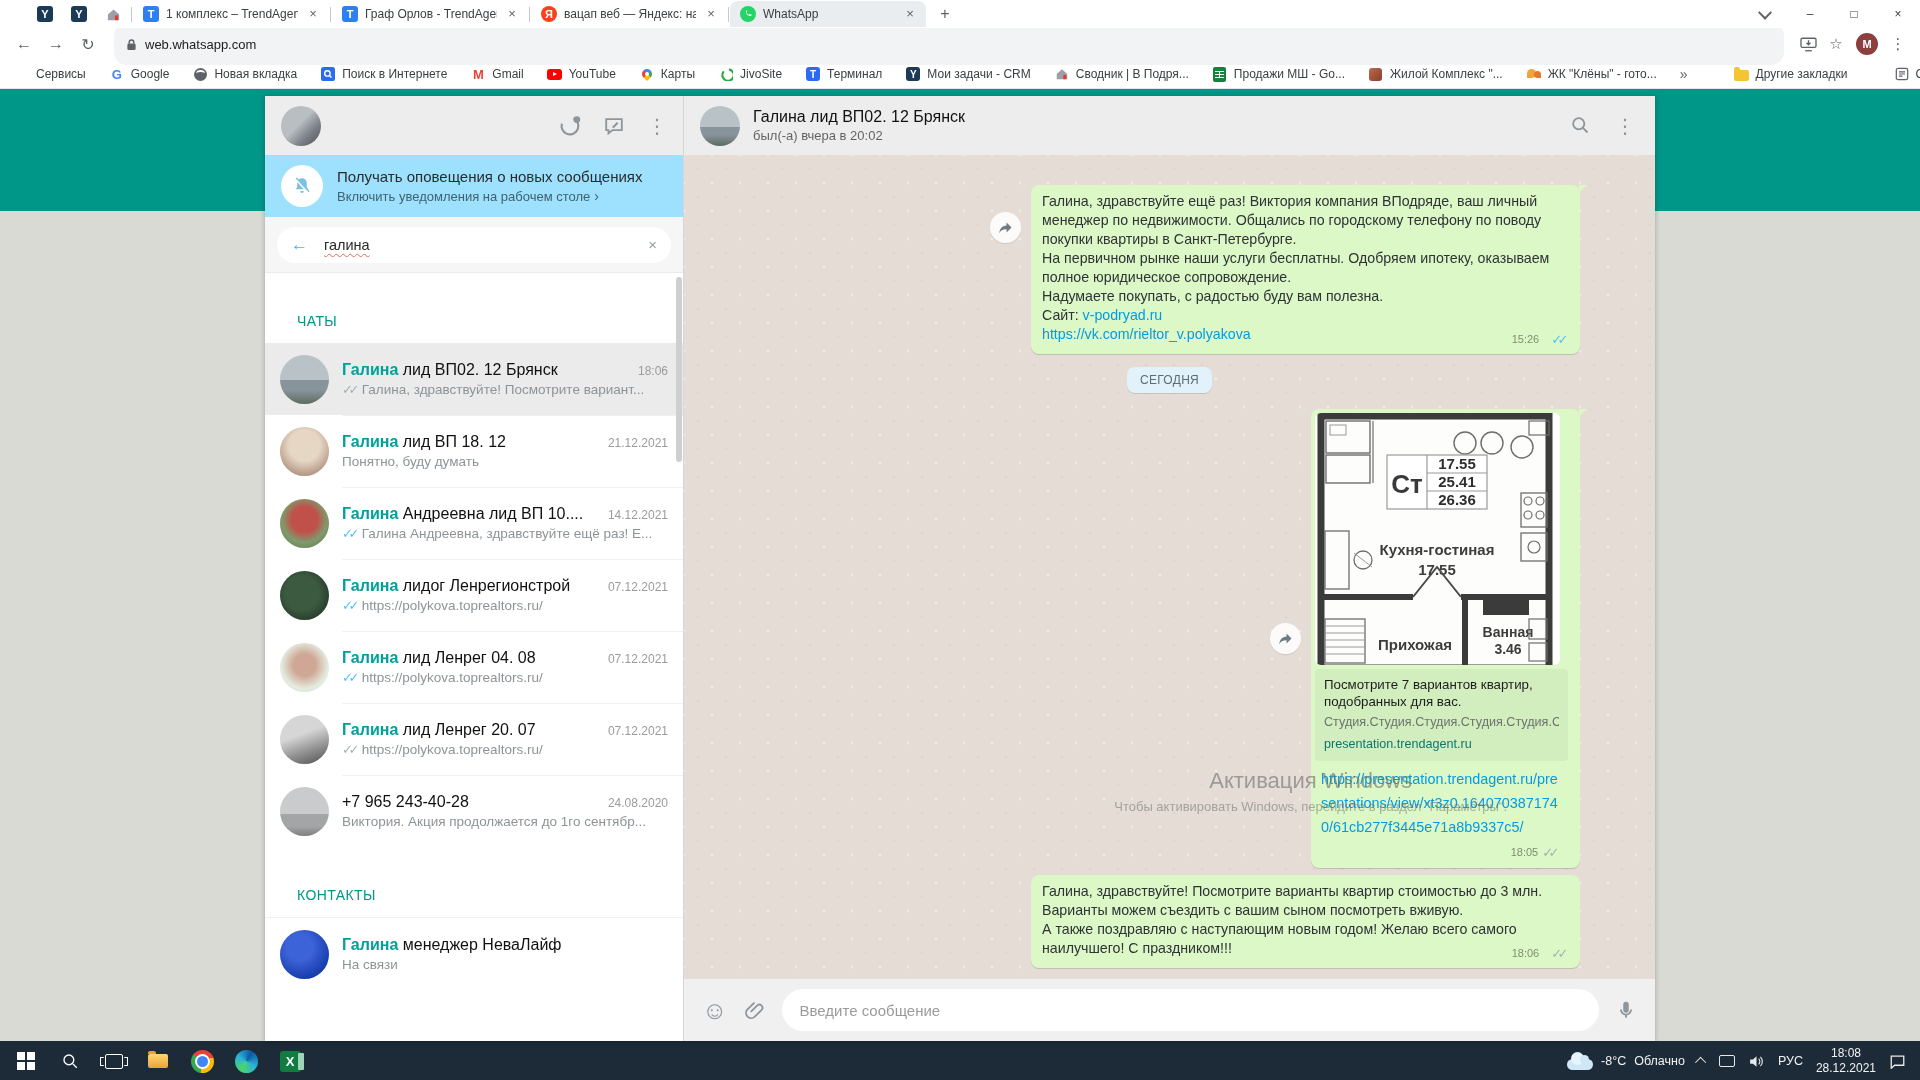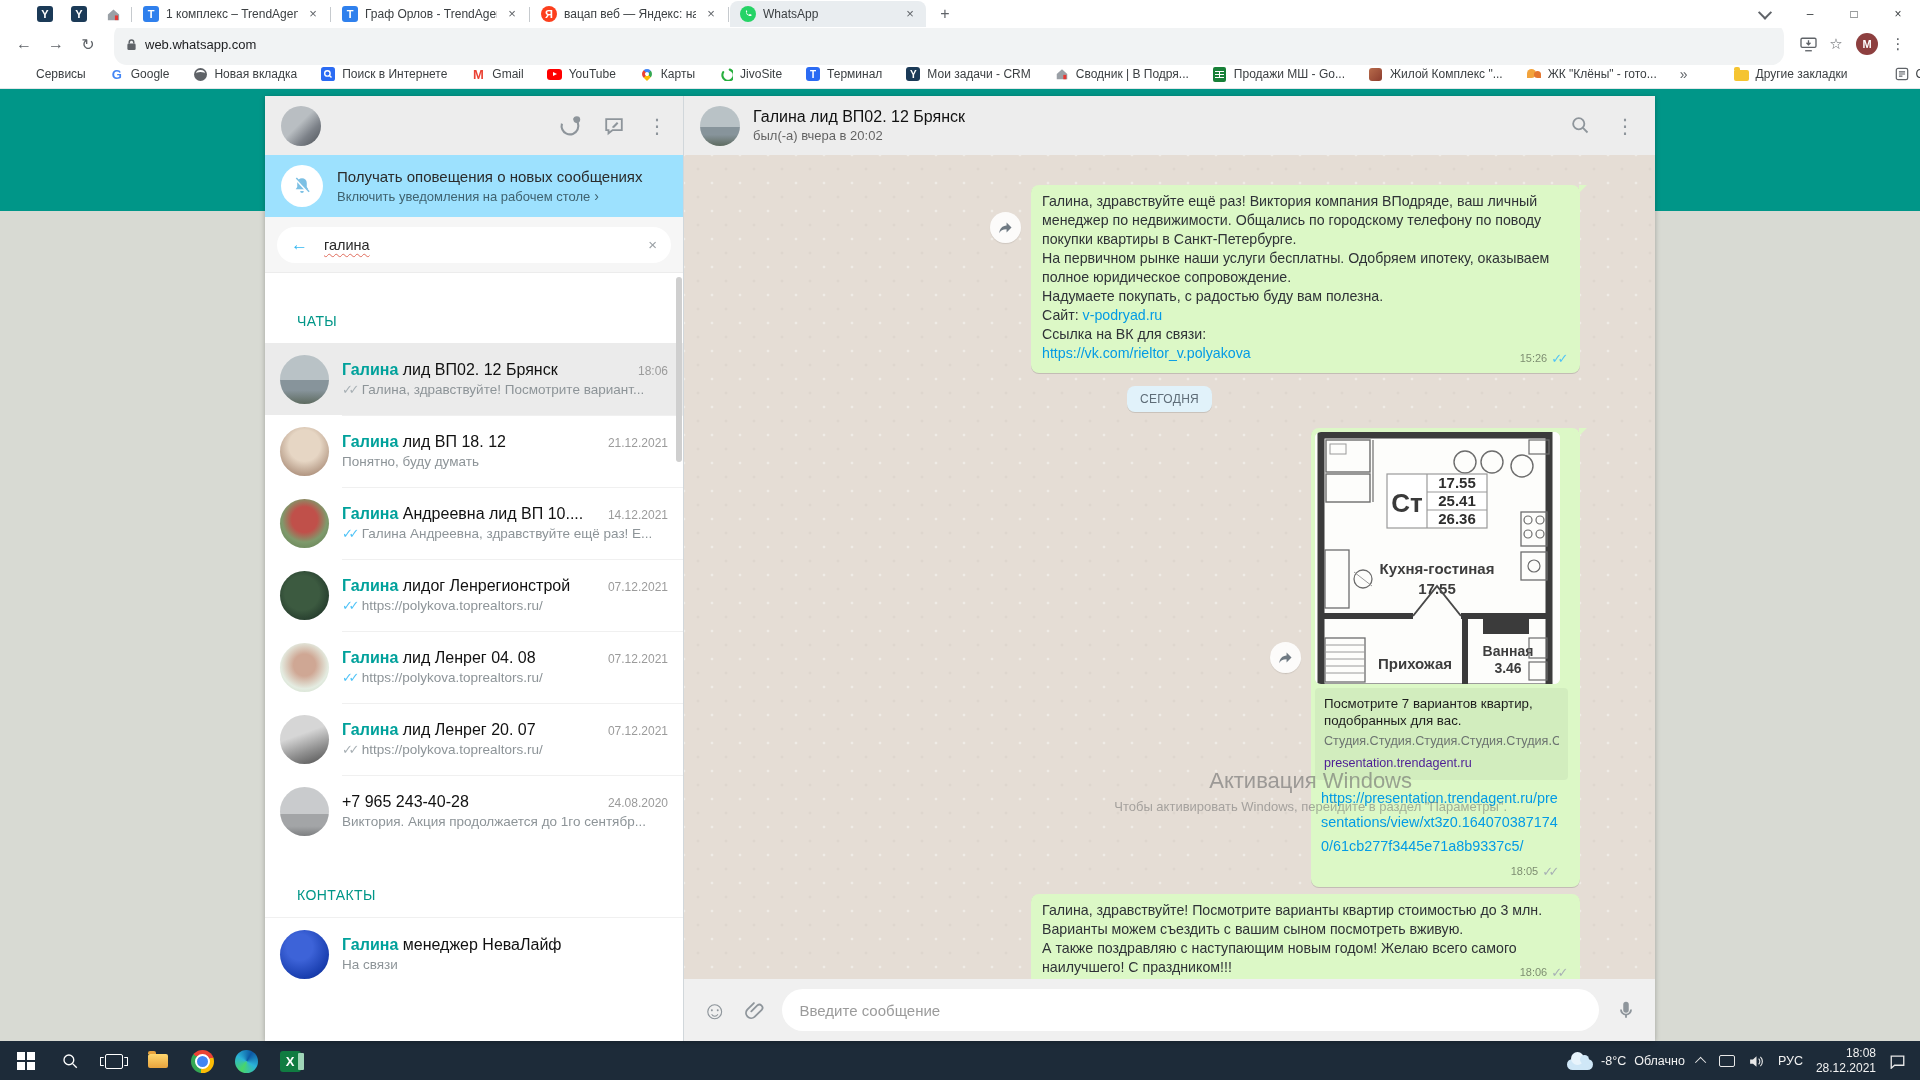--- a/index.html
+++ b/index.html
@@ -131,30 +131,30 @@
     background-image:radial-gradient(rgba(0,0,0,.03) 1.5px,transparent 1.6px),radial-gradient(rgba(255,255,255,.4) 1.5px,transparent 1.6px);
     background-size:28px 28px;background-position:0 0,14px 14px;
     overflow:hidden;display:flex;flex-direction:column}
   .msg-row{display:flex;justify-content:flex-end;align-items:flex-start;padding-right:75px;gap:10px}
   .fwd-btn{width:31px;height:31px;border-radius:50%;background:rgba(255,255,255,.88);display:flex;align-items:center;justify-content:center;cursor:pointer;flex:none;box-shadow:0 1px 1px rgba(0,0,0,.1)}
   .bubble{position:relative;background:var(--bubble);border-radius:8px;box-shadow:0 1px .5px rgba(0,0,0,.15);font-size:14.2px;color:#2f3237;line-height:19px}
   .bubble .tail{position:absolute;top:0;right:-7px;width:0;height:0;border-top:8px solid var(--bubble);border-right:8px solid transparent}
   .b-text{width:527px;padding:7px 11px 8px 11px}
   .b-text p{margin:0}
   .msg-link{color:var(--link);text-decoration:none;cursor:pointer}
-  .meta-abs{position:absolute;right:9px;bottom:5px;display:flex;align-items:center;gap:4px}
+  .meta-abs{position:absolute;right:9px;bottom:5px;display:flex;align-items:center;gap:12px}
   .m-time{font-size:11px;color:rgba(0,0,0,.45)}
   .date-row{display:flex;justify-content:center;margin-top:13px}
   .date-pill{background:#e1f2fa;border-radius:8px;padding:6px 13px;font-size:12px;color:#5e6c77;box-shadow:0 1px .5px rgba(0,0,0,.12);letter-spacing:.3px}
   .b-media{width:253px;padding:4px 12px 6px 4px}
   .plan-img{width:245px;height:252px;border-radius:6px;overflow:hidden;background:#fdfdfb}
   .preview-card{background:#d2edbe;margin-top:4px;border-radius:4px;padding:7px 9px;cursor:pointer}
   .pv-title{font-size:13.3px;color:#1d1d1d;line-height:17px}
   .pv-desc{font-size:12.6px;color:#6c7370;white-space:nowrap;overflow:hidden;margin-top:3px}
-  .pv-domain{font-size:12.6px;color:#4c1d95;margin-top:3px}
+  .pv-domain{font-size:12.6px;color:#0f766e;margin-top:3px}
   .b-media .msg-link{display:block;padding:6px 6px 0 6px;font-size:14.4px;line-height:24px;word-break:break-all}
   .meta-line{display:flex;justify-content:flex-end;align-items:center;gap:4px;padding:4px 6px 0 0}
 
   .watermark{position:absolute;right:148px;top:672px;text-align:center;z-index:2;pointer-events:none}
   .wm1{font-size:22px;color:rgba(112,112,112,.62)}
   .wm2{font-size:13px;color:rgba(112,112,112,.55);margin-top:5px}
 
   .composer{height:62px;flex:none;background:#f0f0f0;display:flex;align-items:center;padding:0 18px;gap:16px;z-index:3}
   .c-icon{color:#8e959b;display:flex;align-items:center;justify-content:center;cursor:pointer}
   .c-icon.emoji{font-size:25px;line-height:25px;color:#8e959b}
@@ -177,21 +177,21 @@
   .excel-logo{position:relative;width:21px;height:21px;background:#107c41;border-radius:3px;color:#fff;font-weight:bold;font-size:13px;display:flex;align-items:center;justify-content:center}
   .excel-logo::before{content:"";position:absolute;right:-3px;top:2px;width:6px;height:17px;background:#9fd5b7;border-radius:1px}
   .tb-right{margin-left:auto;display:flex;align-items:center;gap:13px;padding-right:10px}
   .weather{display:flex;align-items:center;gap:8px;cursor:pointer}
   .cloud{position:relative;width:26px;height:11px;background:#cfe7f7;border-radius:8px;margin-top:6px}
   .cloud::before{content:"";position:absolute;left:4px;top:-7px;width:13px;height:13px;border-radius:50%;background:#e8f4fc}
   .cloud::after{content:"";position:absolute;right:4px;top:-4px;width:9px;height:9px;border-radius:50%;background:#cfe7f7}
   .tb-text{font-size:12.5px;color:#f2f2f2}
   .chev-up{width:7px;height:7px;border-left:1.8px solid #e8e8e8;border-top:1.8px solid #e8e8e8;transform:rotate(45deg) translateY(2px);cursor:pointer}
   .tray-rect{width:14px;height:10px;border:1.5px solid #e8e8e8;border-radius:2px;cursor:pointer}
-  .clockblock{text-align:right;font-size:12px;line-height:15px;color:#f2f2f2;cursor:pointer}
+  .clockblock{text-align:center;font-size:12px;line-height:15px;color:#f2f2f2;cursor:pointer}
   .notif{width:17px;height:15px;cursor:pointer}
 
   svg{display:block}
 </style>
 </head>
 <body>
 
 <div class="screen">
 
   <div class="tabstrip">
@@ -582,21 +582,20 @@
               <svg width="17" height="17" viewBox="0 0 24 24">
                   <path d="M13.5 5 L20.5 12 L13.5 19 V14.6 C8 14.6 4.8 16.6 3.2 20 C3.8 13.6 7.5 9.6 13.5 9.2 Z" fill="#6f7a83"></path>
                 </svg>
             </div>
             <div class="bubble b-text" style="padding-bottom:10px">
               <div class="tail"></div>
               <p>Галина, здравствуйте ещё раз! Виктория компания ВПодряде, ваш личный менеджер по недвижимости. Общались по городскому телефону по поводу покупки квартиры в Санкт-Петербурге.</p>
               <p>На первичном рынке наши услуги бесплатны. Одобряем ипотеку, оказываем полное юридическое сопровождение.</p>
               <p>Надумаете покупать, с радостью буду вам полезна.</p>
               <p><span>Сайт: </span><a class="msg-link">v-podryad.ru</a></p>
-              <p>Ссылка на ВК для связи:</p>
               <p><a class="msg-link">https://vk.com/rieltor_v.polyakova</a></p>
               <div class="meta-abs">
                 <span class="m-time">15:26</span>
                 <span class="ticks blue">✓✓</span>
               </div>
             </div>
           </div>
 
           <div class="date-row">
             <div class="date-pill">СЕГОДНЯ</div>

